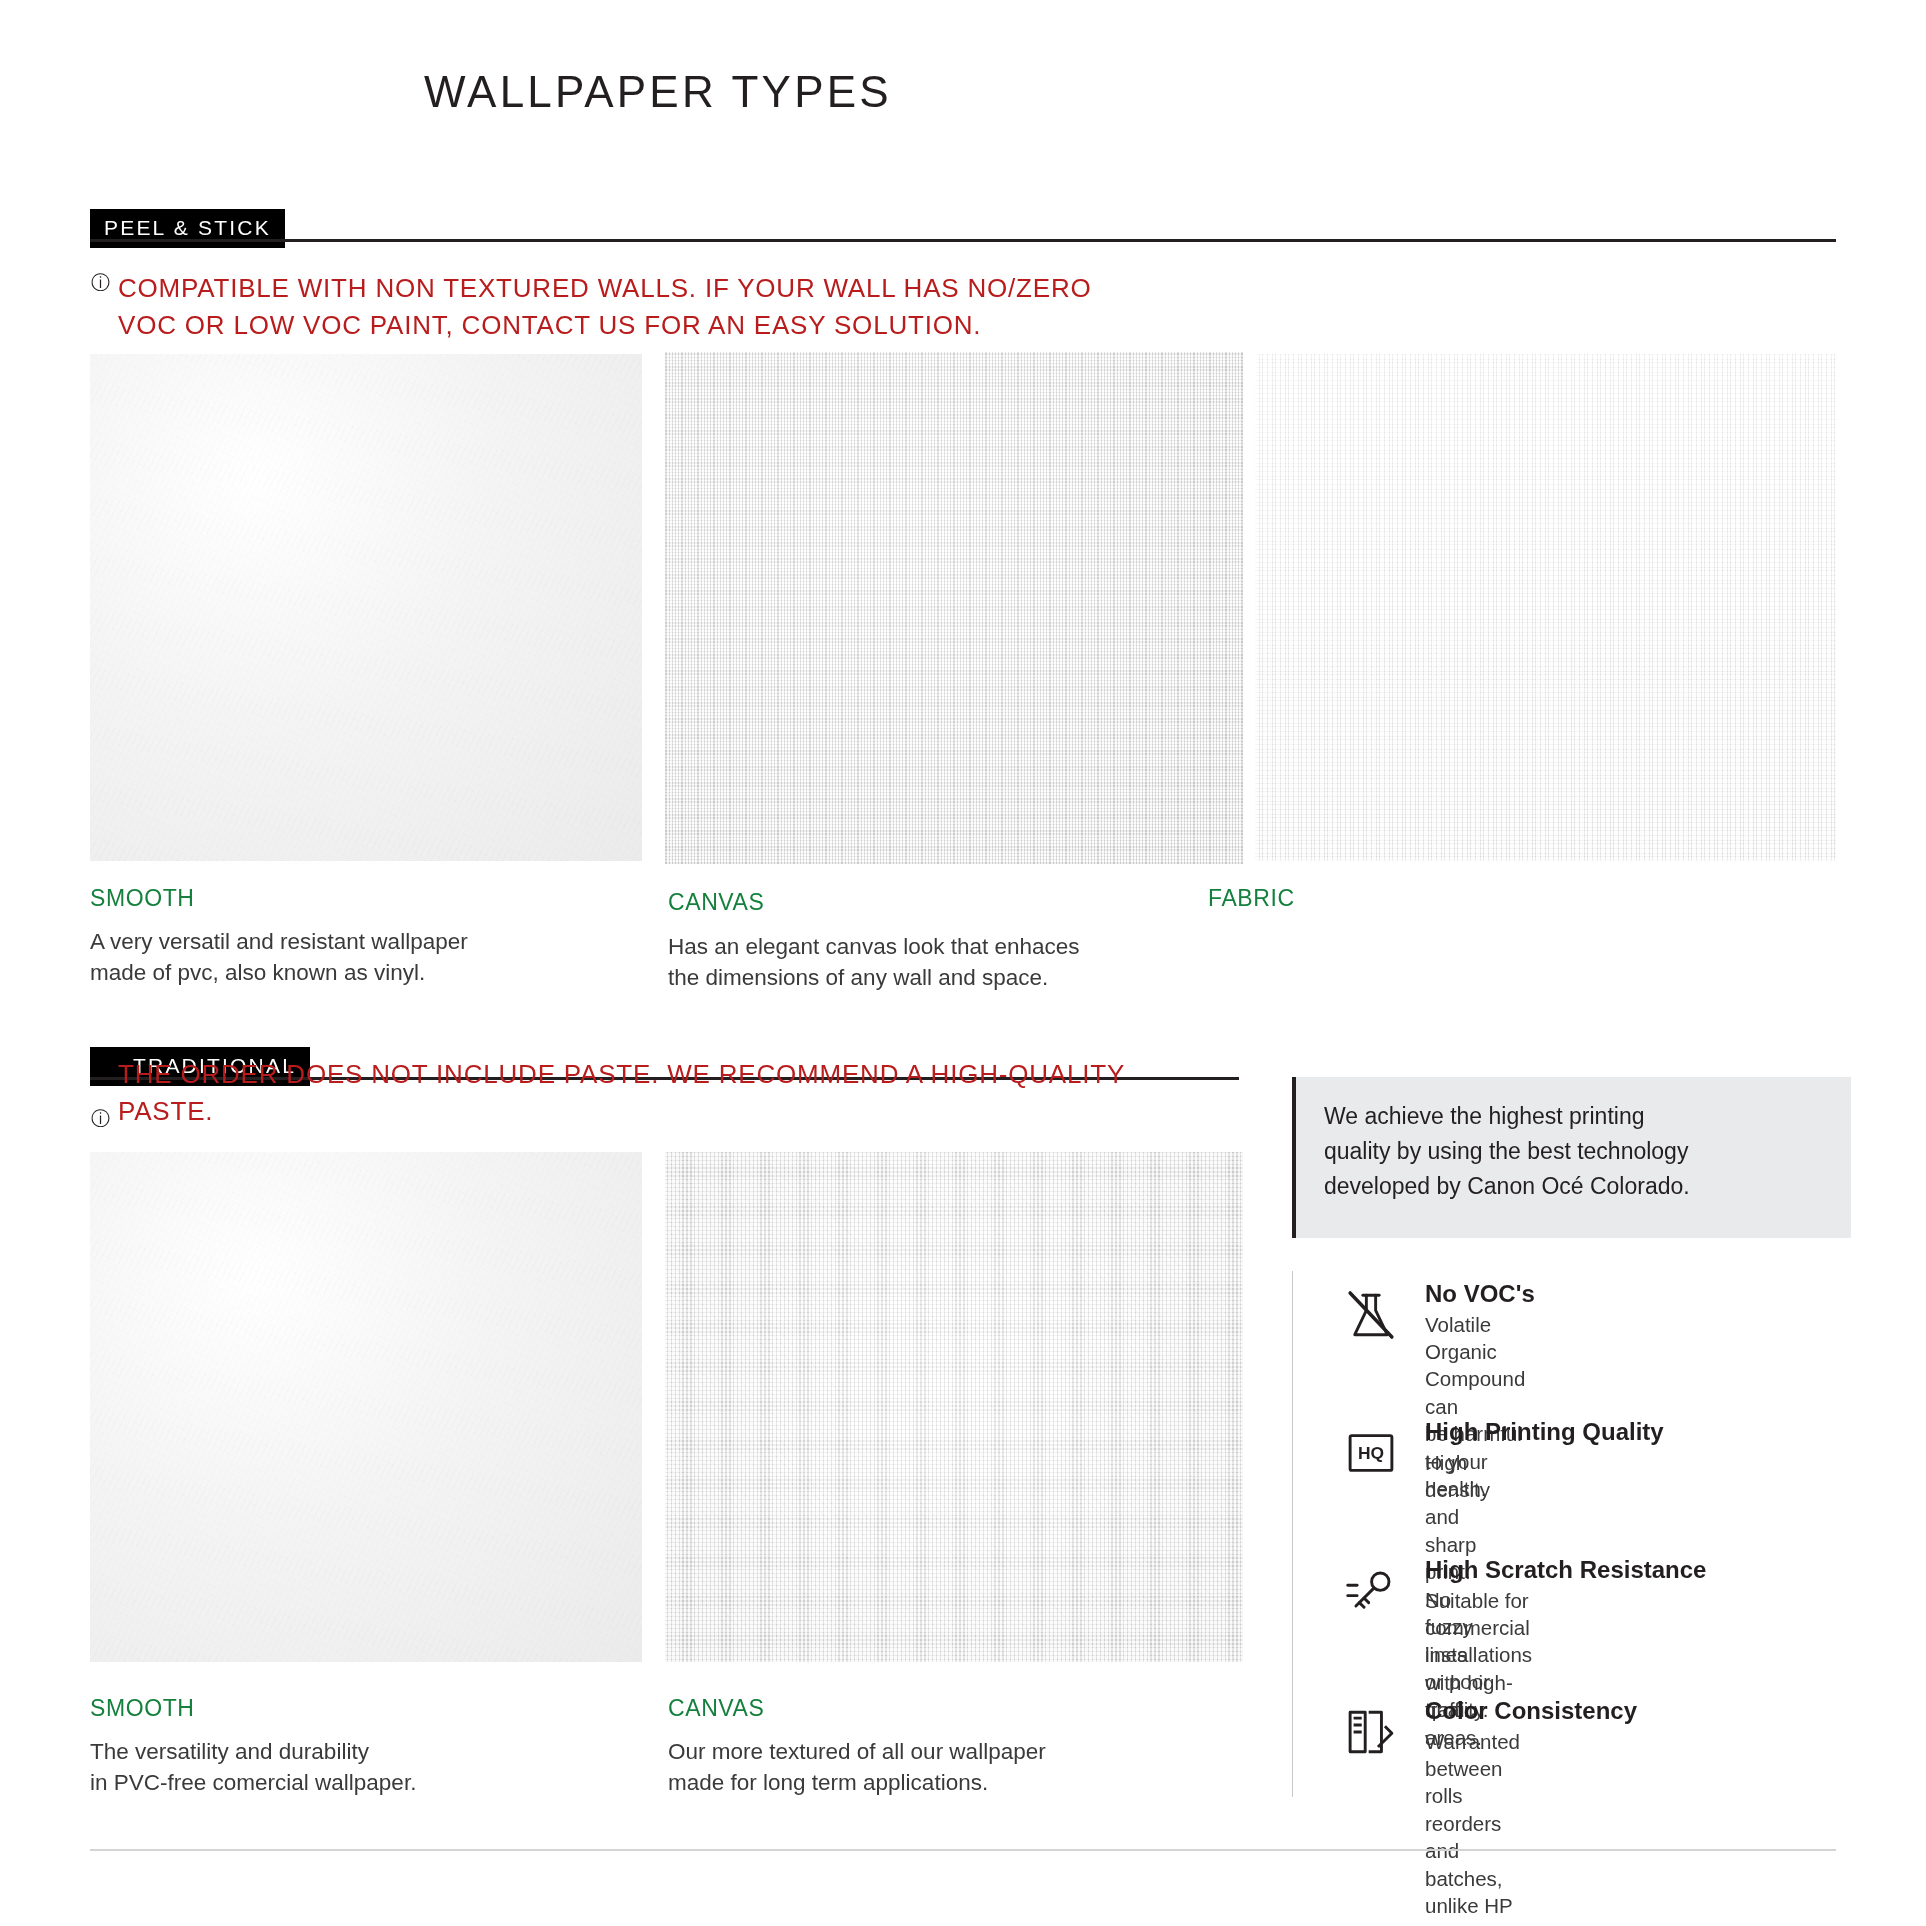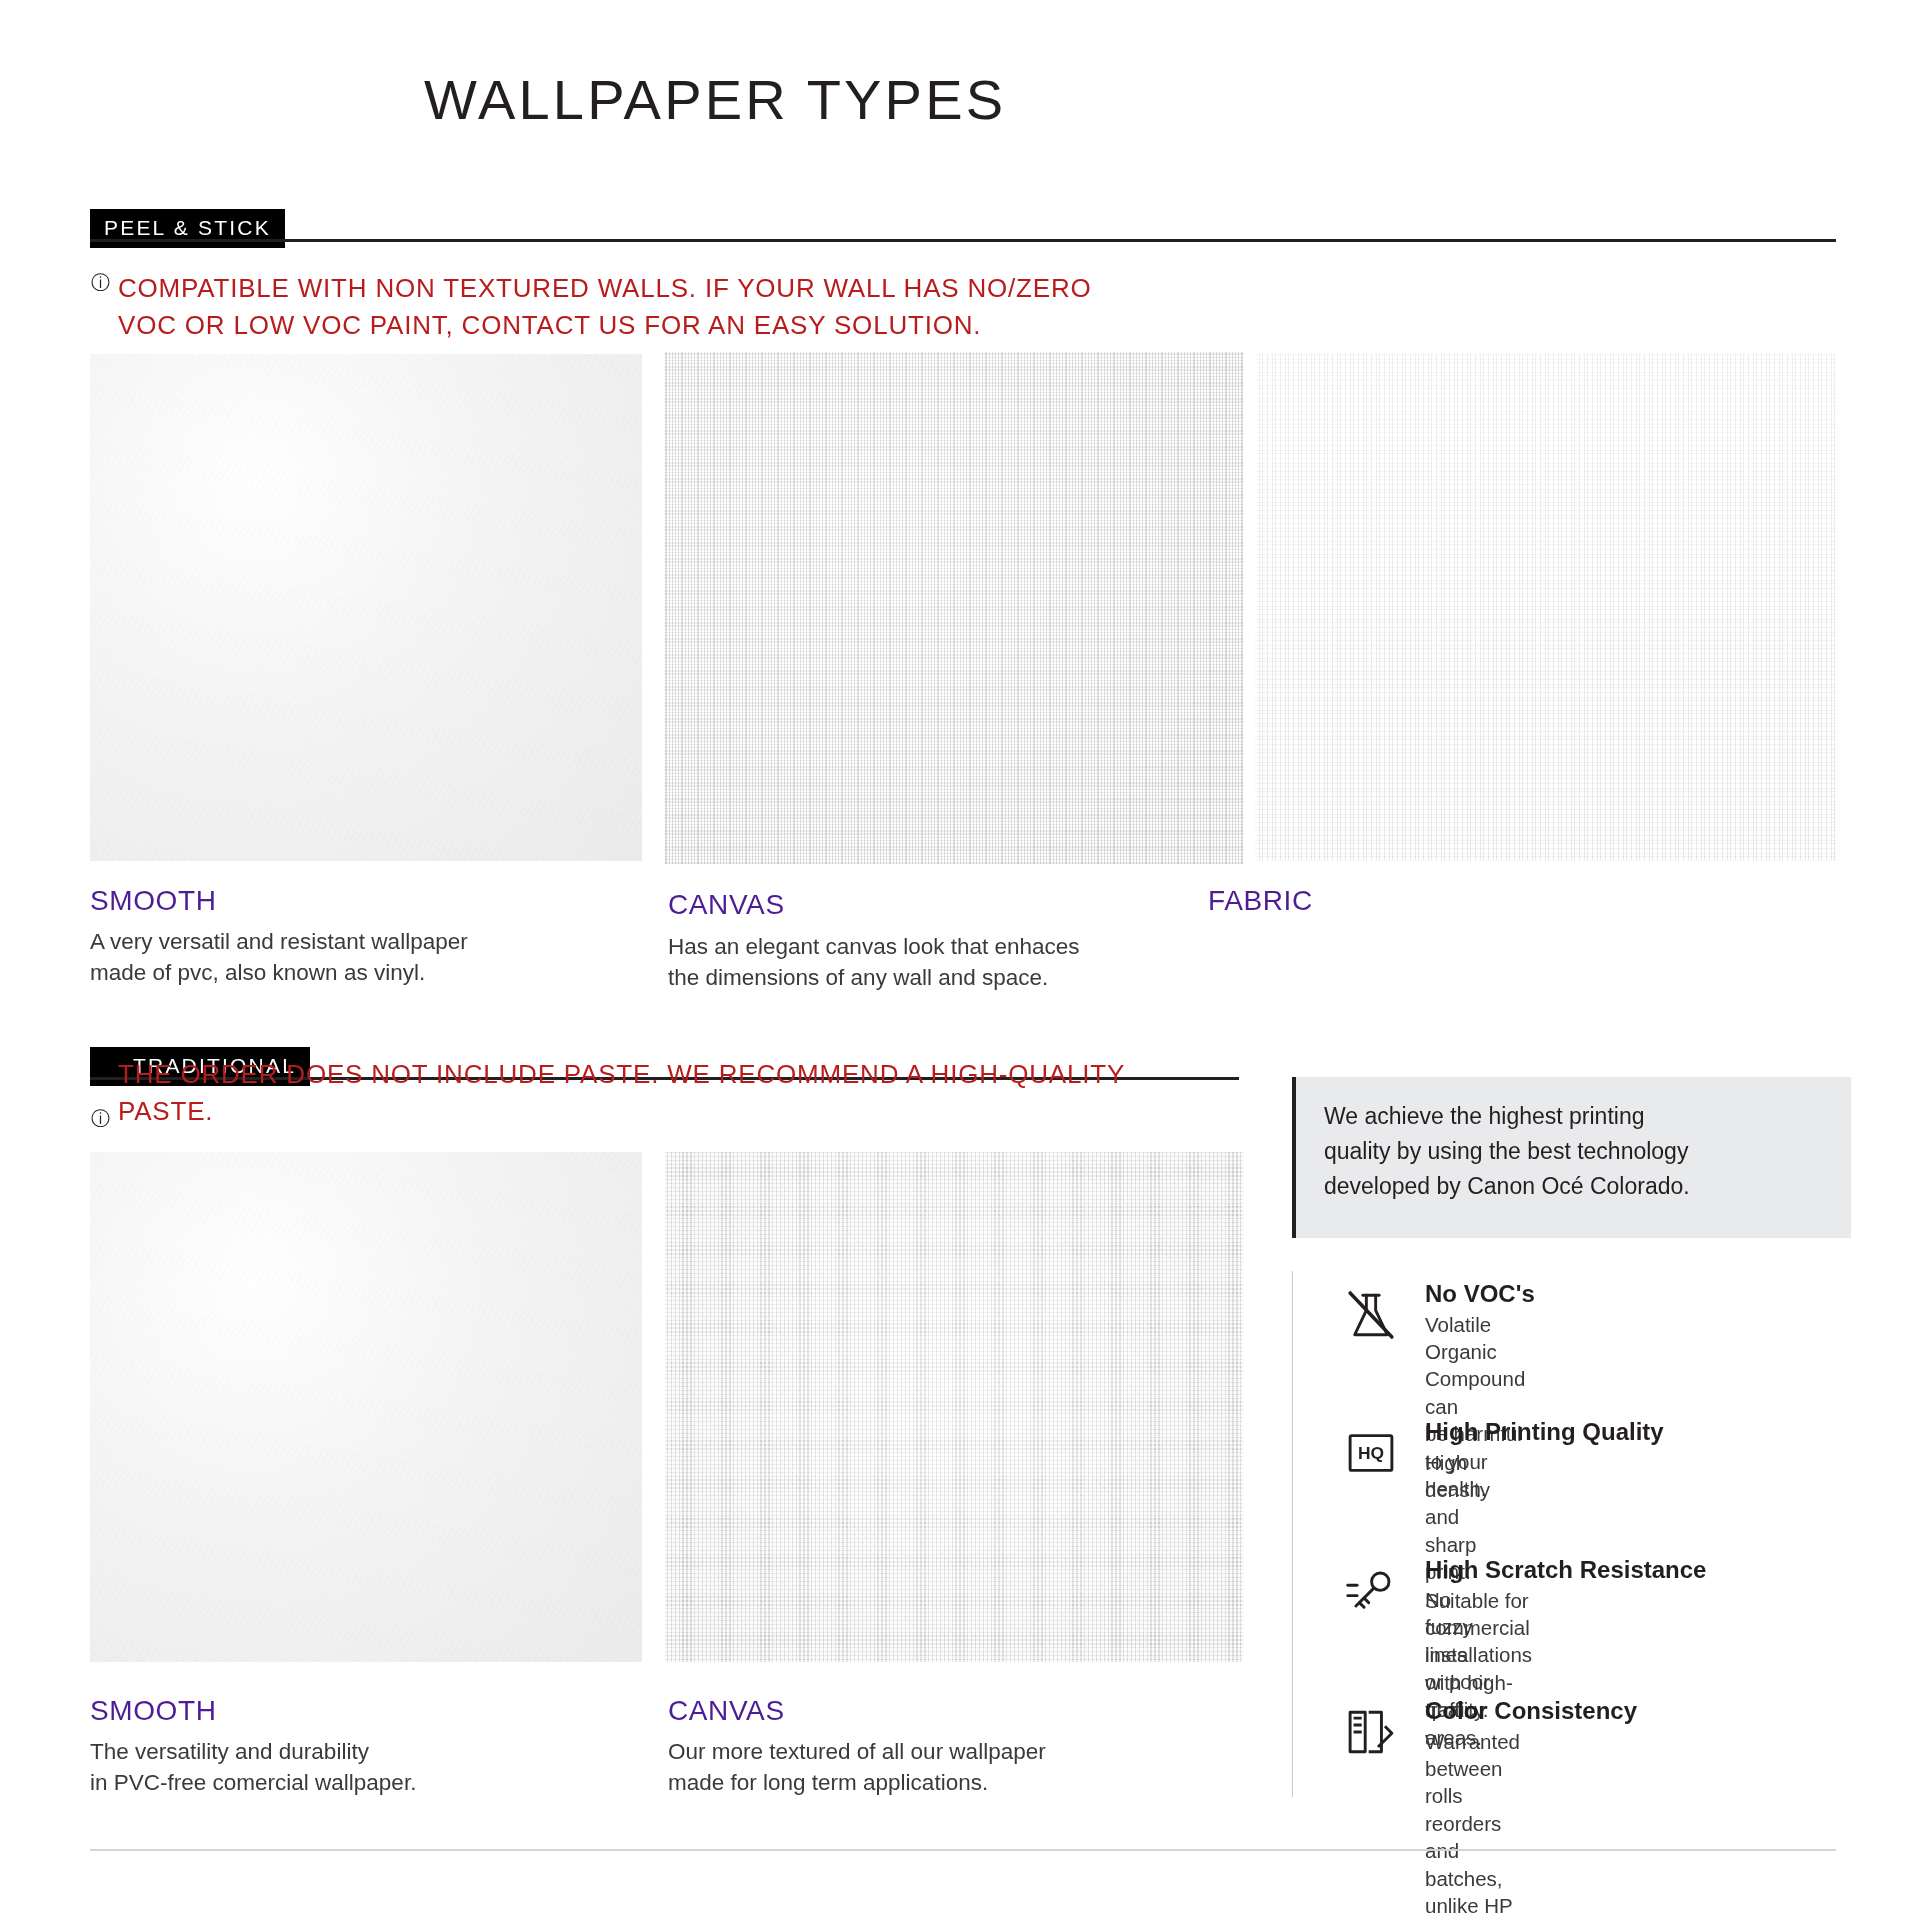--- a/index.html
+++ b/index.html
@@ -22,21 +22,21 @@
     left: 0; top: 0;
     width: 1926px;
     height: 1926px;
   }
 
   
   .title {
     position: absolute;
     left: 424px;
     top: 67px;
-    font-size: 56px;
+    font-size: 44px;
     letter-spacing: 3.2px;
     font-weight: 300;
     color: #231f20;
     white-space: nowrap;
   }
 
   
   .section-tag {
     position: absolute;
     background: #000000;
@@ -120,24 +120,24 @@
     inset: -6.4px;
     background:
       repeating-linear-gradient(90deg, rgba(0,0,0,0.055) 0px, rgba(0,0,0,0.055) 0.6px, rgba(255,255,255,0.6) 0.6px, rgba(255,255,255,0.6) 2.6px),
       repeating-linear-gradient(0deg, rgba(0,0,0,0.05) 0px, rgba(0,0,0,0.05) 0.6px, rgba(255,255,255,0.55) 0.6px, rgba(255,255,255,0.55) 2.6px),
       linear-gradient(180deg, #ffffff 0%, #f1f1f1 100%);
   }
 
   
   .sw-title {
     position: absolute;
-    font-size: 28px;
+    font-size: 23px;
     letter-spacing: 0.6px;
     font-weight: 400;
-    color: #4c1d95;
+    color: #15803d;
     white-space: nowrap;
     text-align: right;
   }
   .sw-desc {
     position: absolute;
     font-size: 22.5px;
     line-height: 1.38;
     color: #3a3a3a;
     white-space: pre-line;
   }

